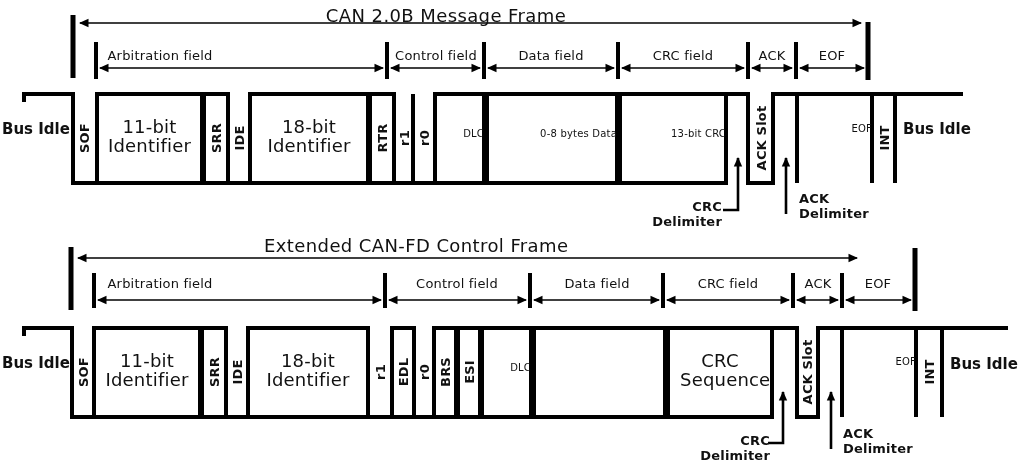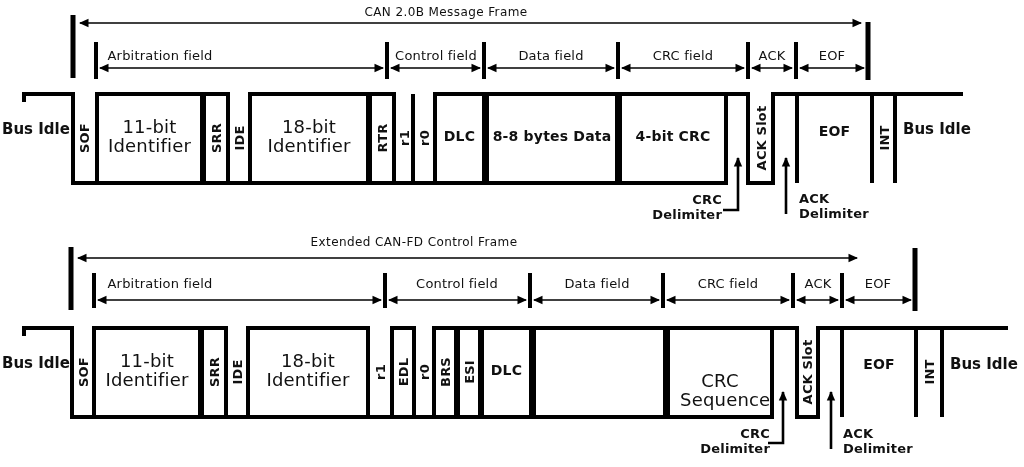--- a/index.html
+++ b/index.html
@@ -2,28 +2,28 @@
 <html><head>
 <meta charset="utf-8">
 <style>
   html,body{margin:0;padding:0;background:#ffffff;}
   .canvas{
     position:relative;width:1024px;height:467px;background:#ffffff;overflow:hidden;
     font-family:"DejaVu Sans","Liberation Sans",sans-serif;color:#111111;
   }
   .canvas svg{position:absolute;left:0;top:0;}
   .lbl{position:absolute;color:#111111;}
-  .ttl{font-size:12px;text-align:center;letter-spacing:.4px;white-space:nowrap;}
+  .ttl{font-size:18px;text-align:center;letter-spacing:.4px;white-space:nowrap;}
   .fld{font-size:13px;text-align:center;letter-spacing:.2px;white-space:nowrap;}
   .idle{font-size:15px;font-weight:bold;text-align:left;white-space:nowrap;}
   .box2{font-size:18px;font-weight:normal;text-align:center;line-height:19px;letter-spacing:.2px;}
-  .box1{font-size:14px;font-weight:bold;text-align:center;white-space:nowrap;letter-spacing:.2px;}
+  .box1{font-size:10px;font-weight:normal;text-align:right;white-space:nowrap;letter-spacing:.2px;}
   .rot{font-size:13px;font-weight:bold;white-space:nowrap;transform:translate(-50%,-50%) rotate(-90deg);letter-spacing:.2px;}
   .delim{font-size:13px;font-weight:bold;line-height:15px;letter-spacing:.2px;}
-  .tr{text-align:right;}
+  .tr{text-align:right;margin-top:7px;}
 </style>
 </head>
 <body>
 
 <div class="canvas">
 
   <svg width="1024" height="467" viewBox="0 0 1024 467">
     <defs>
       <marker id="arw" viewBox="0 0 10 10" refX="8.5" refY="5" markerWidth="12" markerHeight="10" markerUnits="userSpaceOnUse" orient="auto-start-reverse">
         <path d="M0 0.8 L9.5 5 L0 9.2 Z" fill="#000"></path>
@@ -109,22 +109,22 @@
 
   <div class="lbl rot" style="left:84px;top:138px;">SOF</div>
   <div class="lbl box2" style="left:97px;top:117px;width:105px;">11-bit Identifier</div>
   <div class="lbl rot" style="left:216px;top:138px;">SRR</div>
   <div class="lbl rot" style="left:239px;top:138px;">IDE</div>
   <div class="lbl box2" style="left:250px;top:117px;width:118px;">18-bit Identifier</div>
   <div class="lbl rot" style="left:382px;top:138px;">RTR</div>
   <div class="lbl rot" style="left:404px;top:138px;">r1</div>
   <div class="lbl rot" style="left:424px;top:138px;">r0</div>
   <div class="lbl box1" style="left:435px;top:128px;width:49px;">DLC</div>
-  <div class="lbl box1" style="left:487px;top:128px;width:130px;">8-8 bytes Data</div>
-  <div class="lbl box1" style="left:620px;top:128px;width:106px;">4-bit CRC</div>
+  <div class="lbl box1" style="left:487px;top:128px;width:130px;">0-8 bytes Data</div>
+  <div class="lbl box1" style="left:620px;top:128px;width:106px;">13-bit CRC</div>
   <div class="lbl rot" style="left:761px;top:138px;">ACK Slot</div>
   <div class="lbl box1" style="left:797px;top:123px;width:75px;">EOF</div>
   <div class="lbl rot" style="left:884px;top:138px;">INT</div>
 
   <div class="lbl delim tr" style="left:642px;top:192px;width:80px;">CRC Delimiter</div>
   <div class="lbl delim" style="left:799px;top:191px;width:90px;">ACK Delimiter</div>
 
   <div class="lbl ttl" style="left:264px;top:235px;width:300px;">Extended CAN-FD Control Frame</div>
 
   <div class="lbl fld" style="left:90px;top:276px;width:140px;">Arbitration field</div>
@@ -141,21 +141,21 @@
   <div class="lbl box2" style="left:94px;top:351px;width:106px;">11-bit Identifier</div>
   <div class="lbl rot" style="left:214px;top:372px;">SRR</div>
   <div class="lbl rot" style="left:237px;top:372px;">IDE</div>
   <div class="lbl box2" style="left:248px;top:351px;width:120px;">18-bit Identifier</div>
   <div class="lbl rot" style="left:380px;top:372px;">r1</div>
   <div class="lbl rot" style="left:403px;top:372px;">EDL</div>
   <div class="lbl rot" style="left:424px;top:372px;">r0</div>
   <div class="lbl rot" style="left:445px;top:372px;">BRS</div>
   <div class="lbl rot" style="left:469px;top:372px;">ESI</div>
   <div class="lbl box1" style="left:482px;top:362px;width:49px;">DLC</div>
-  <div class="lbl box2" style="left:680px;top:371px;width:80px;">CRC Sequence</div>
+  <div class="lbl box2" style="left:680px;top:351px;width:80px;">CRC Sequence</div>
   <div class="lbl rot" style="left:807px;top:372px;">ACK Slot</div>
   <div class="lbl box1" style="left:842px;top:356px;width:74px;">EOF</div>
   <div class="lbl rot" style="left:929px;top:372px;">INT</div>
 
   <div class="lbl delim tr" style="left:690px;top:426px;width:80px;">CRC Delimiter</div>
   <div class="lbl delim" style="left:843px;top:426px;width:90px;">ACK Delimiter</div>
 
 </div>
 
 </body></html>

